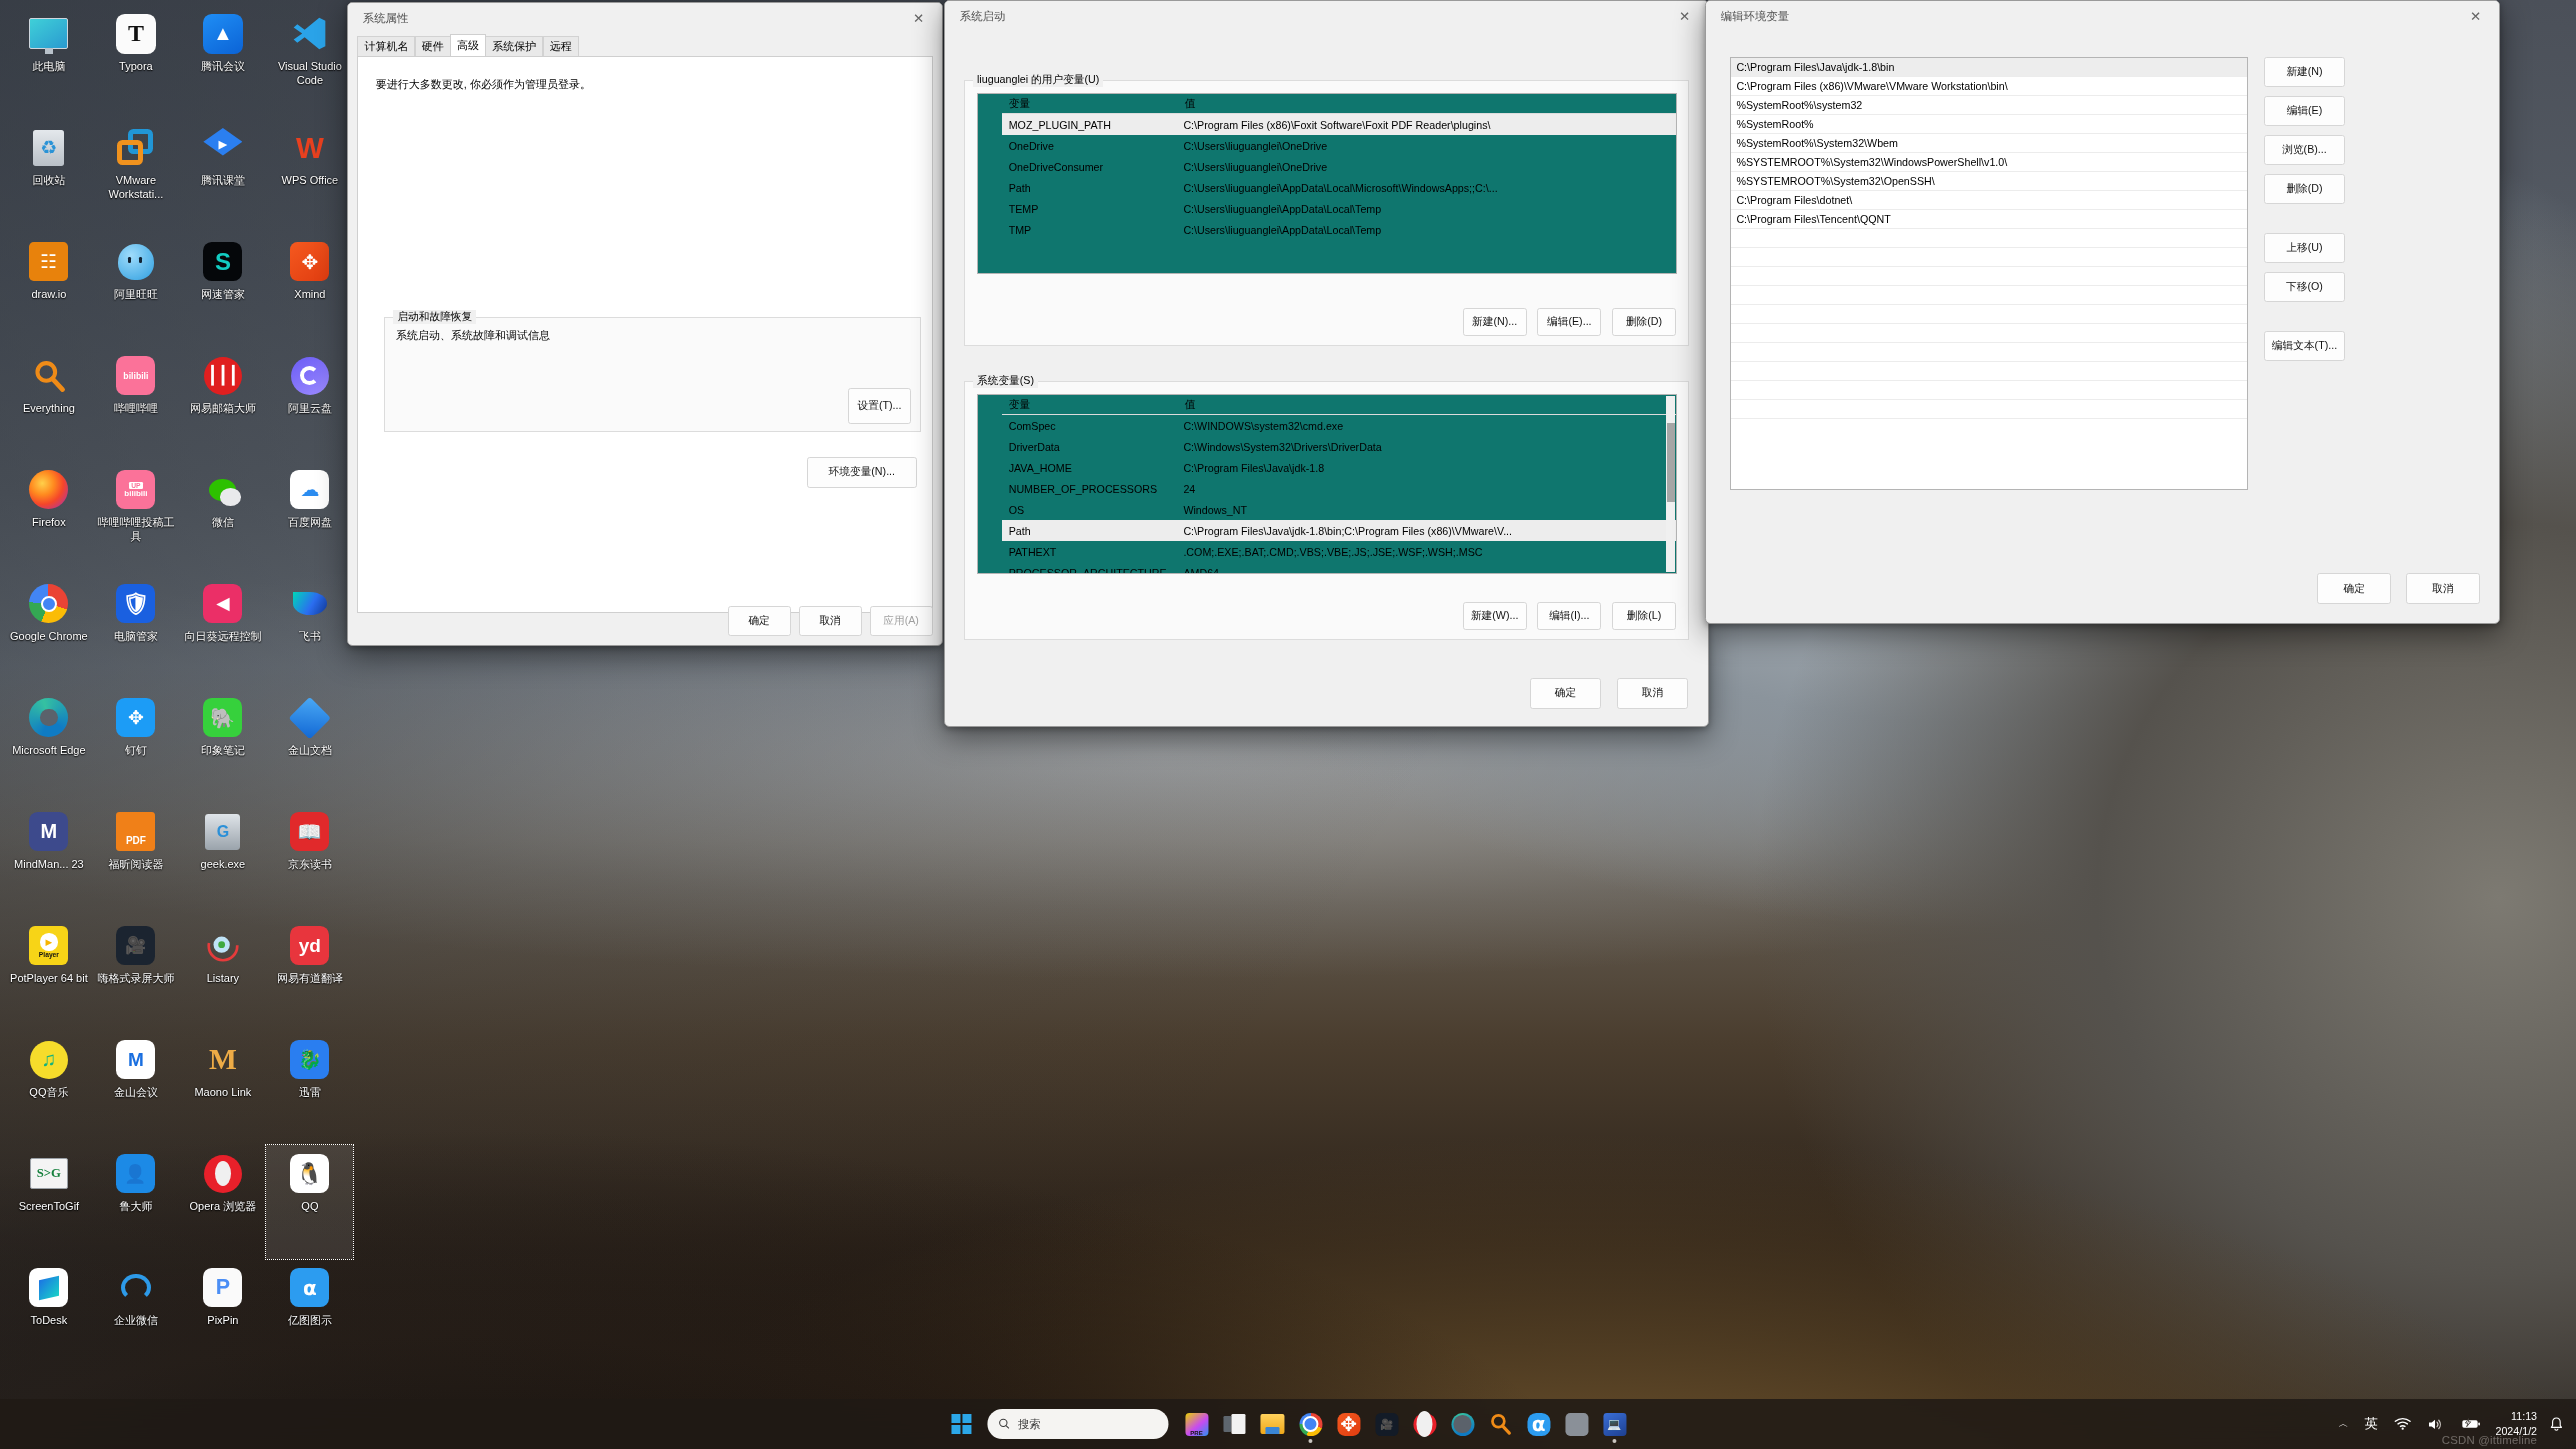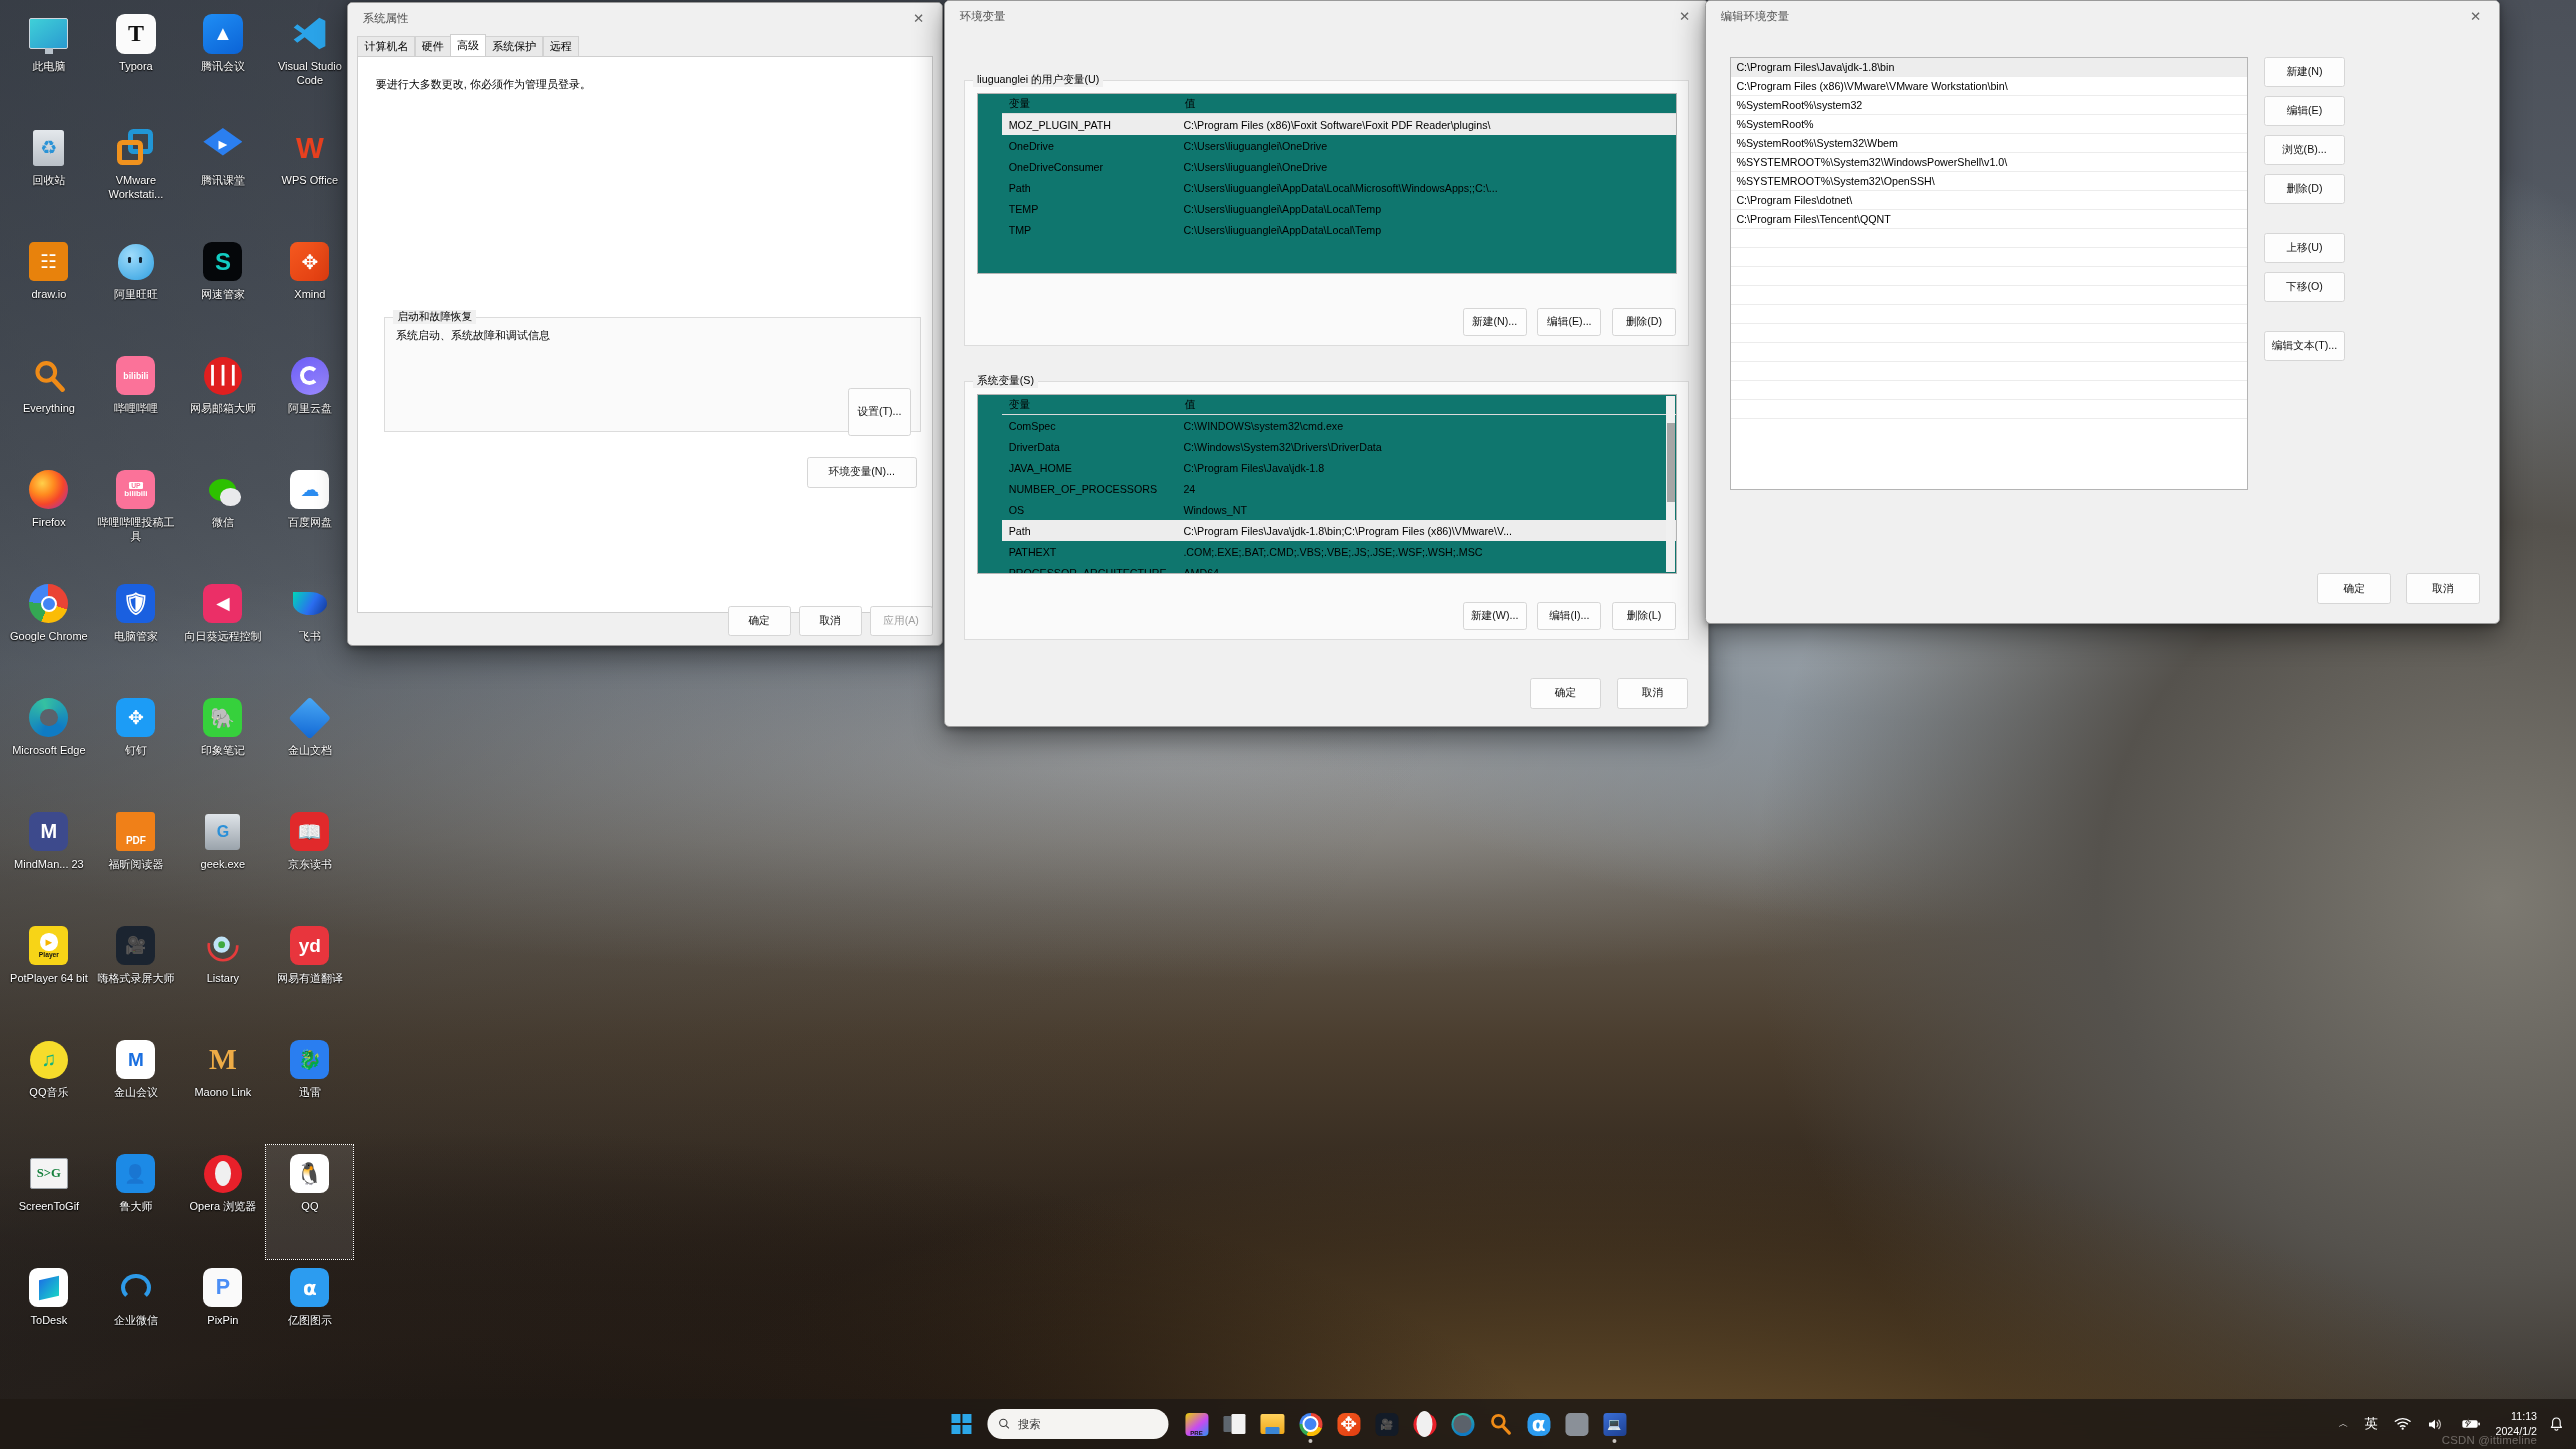--- a/index.html
+++ b/index.html
@@ -515,36 +515,36 @@
       <div class="tab">远程</div>
     </div>
   <div class="tabpanel" style="margin:0 9.4px; height:557px;">
     <div style="position:absolute; left:17.4px; top:20px; font-size:11px;">要进行大多数更改, 你必须作为管理员登录。</div>
 
 
 
     <div class="grp" style="position:absolute; left:26px; top:260px; width:537px; height:115px;">
       <div class="grp-legend">启动和故障恢复</div>
       <div style="position:absolute; left:10.7px; top:10.7px; font-size:11px;">系统启动、系统故障和调试信息</div>
-      <div class="btn" style="position:absolute; right:9.4px; top:70px; width:63px; height:48px;">设置(T)...</div>
+      <div class="btn" style="position:absolute; right:9.4px; top:70px; width:63px; height:36px;">设置(T)...</div>
     </div>
 
     <div class="btn" style="position:absolute; right:14.8px; top:400px; width:110px; height:31px;">环境变量(N)...</div>
   </div>
 
   <div style="position:absolute; right:9.4px; bottom:9.4px; display:flex; gap:8px;">
     <div class="btn" style="width:63px;height:29.5px;">确定</div>
     <div class="btn" style="width:63px;height:29.5px;">取消</div>
     <div class="btn disabled" style="width:63px;height:29.5px;">应用(A)</div>
   </div>
 </div>
 
 <div class="win" id="win-envvars" style="left:944px; top:0px; width:765px; height:727px;">
   <div class="win-title">
-    <span class="t">环境变量</span>
+    <span class="t">系统启动</span>
     <div class="win-close">✕</div>
   </div>
 
   <div class="grp" style="position:absolute; left:19px; top:79px; width:725px; height:266px;">
     <div class="grp-legend">liuguanglei 的用户变量(U)</div>
     <div class="tbl" id="user-vars-table" style="position:absolute; left:12px; top:12px; width:700px; height:181px;">
         <div class="tbl-head">
           <div style="width: 176px; flex: 0 0 176px;">变量</div>
           <div style="width: auto; flex: 1 1 0%;">值</div>
         </div>

